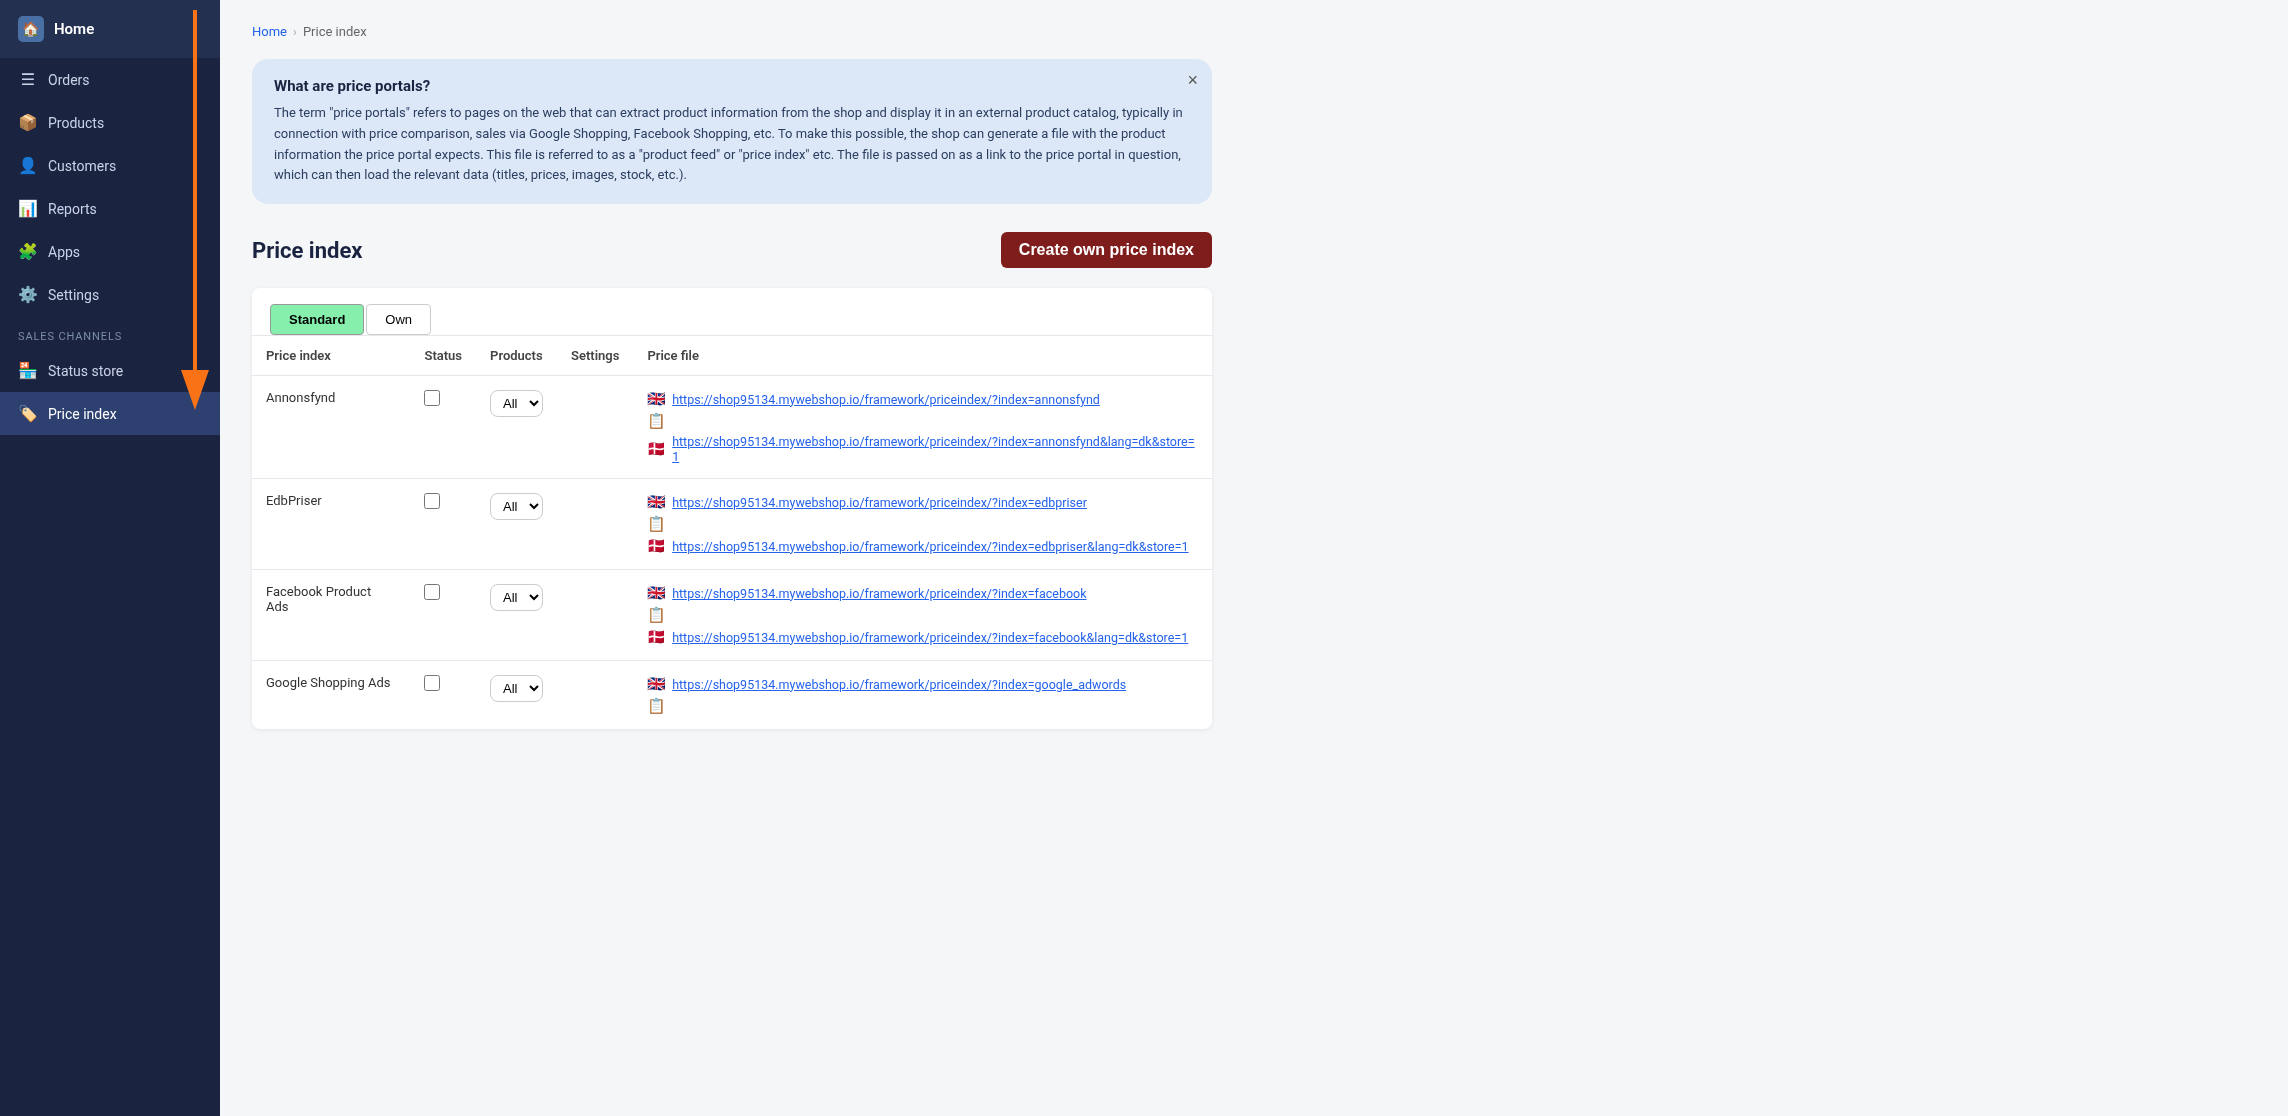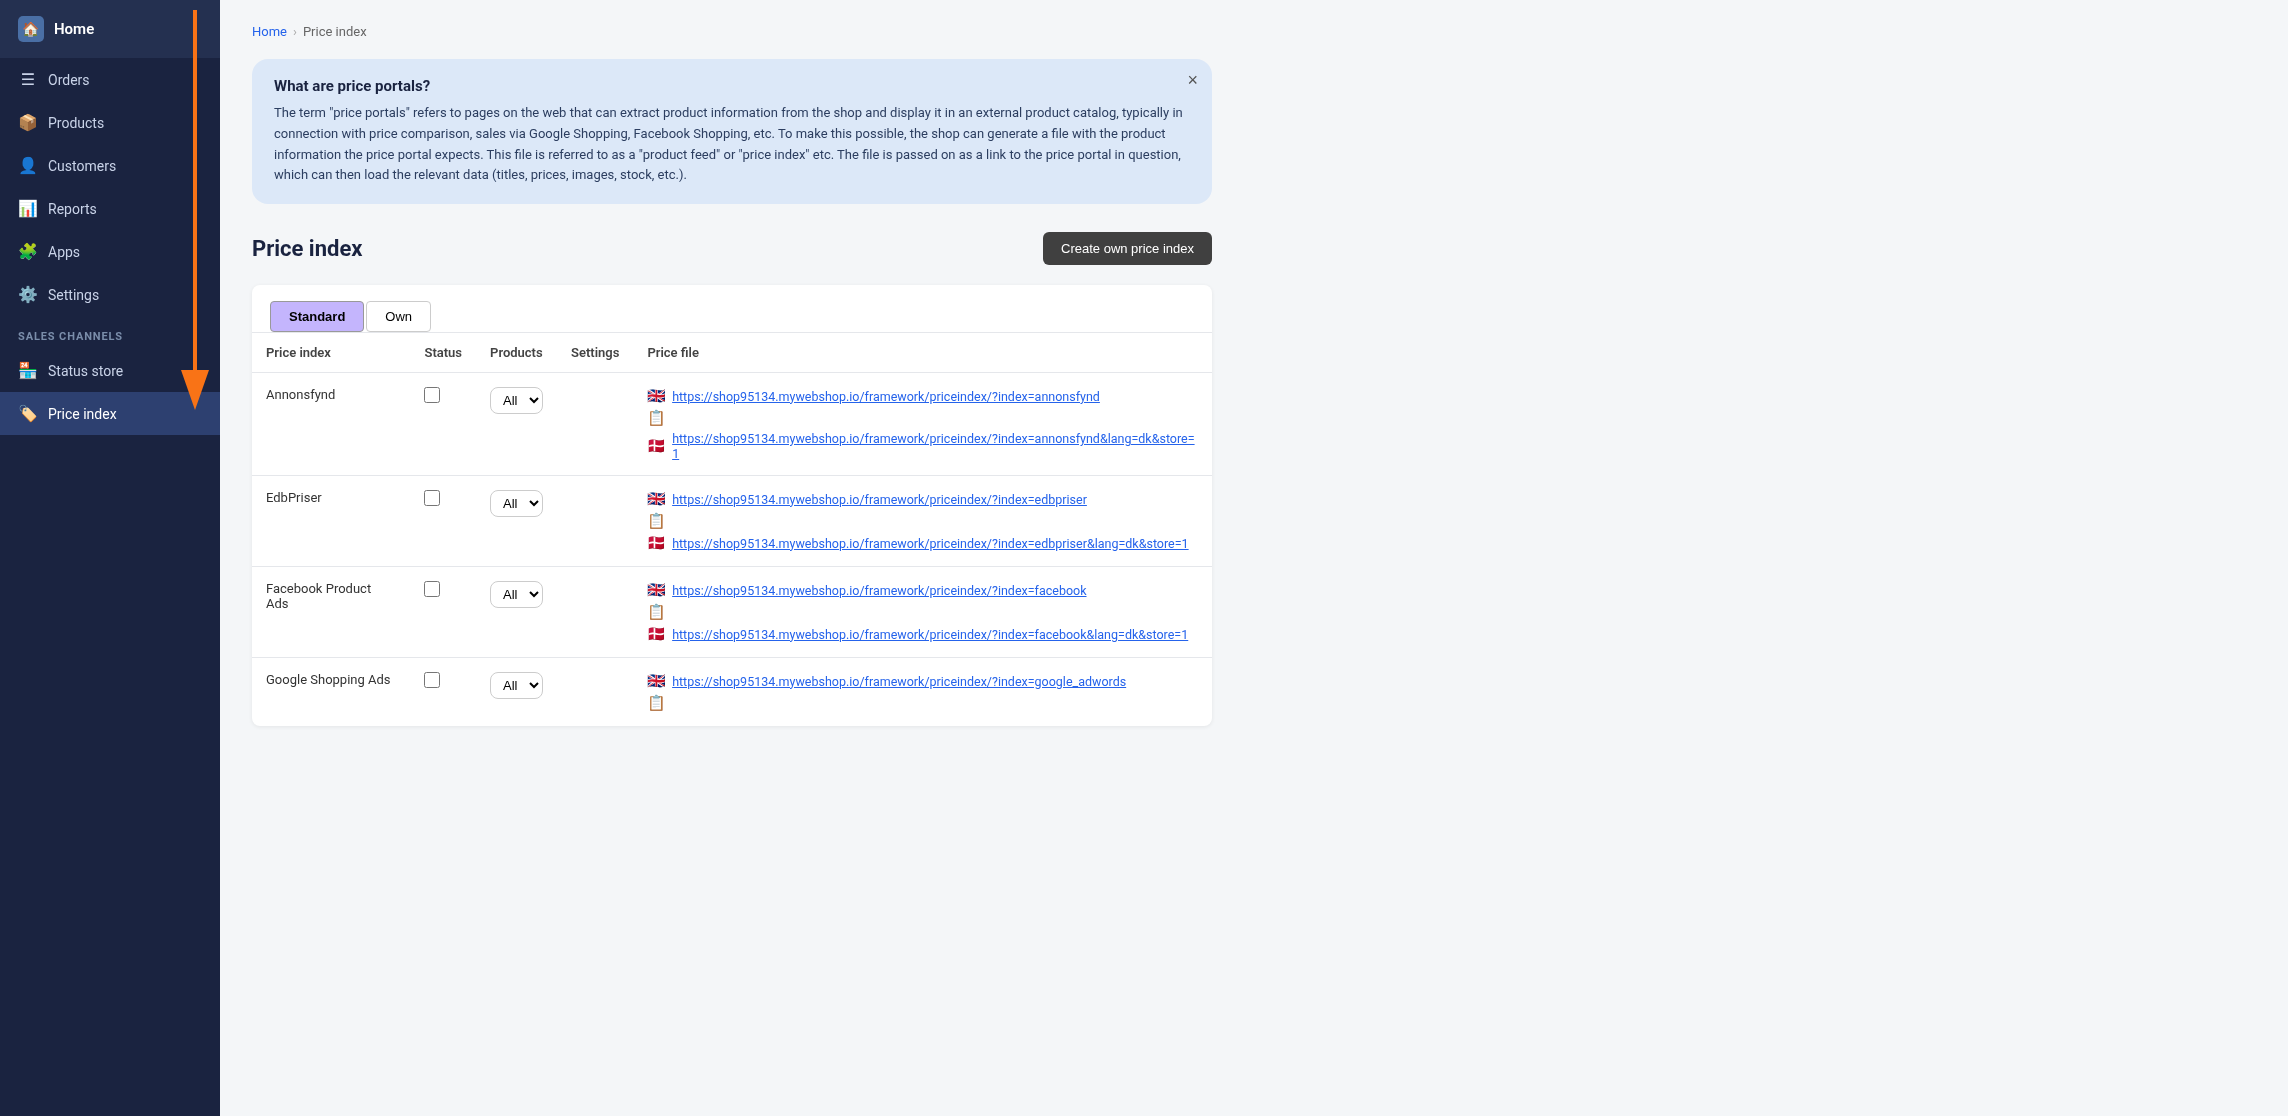--- a/index.html
+++ b/index.html
@@ -42,21 +42,21 @@
       font-size: 14px;
       color: #c9d3e8;
       cursor: pointer;
       border-radius: 0;
       transition: background 0.15s;
     }
     .sidebar-nav-item .nav-icon { font-size: 16px; width: 20px; text-align: center; }
     .sidebar-section-label {
       padding: 14px 18px 6px 18px;
       font-size: 11px;
-      font-weight: 700;
+      font-weight: 400;
       color: #7a8daa;
       letter-spacing: 0.08em;
       text-transform: uppercase;
     }
     .sidebar-nav-item.active {
       background: #2d4070;
       color: #fff;
     }
     
 
@@ -119,46 +119,46 @@
       justify-content: space-between;
       margin-bottom: 20px;
       max-width: 960px;
     }
     .page-title {
       font-size: 22px;
       font-weight: 700;
       color: #1a2340;
     }
     .btn-primary {
-      background: #404040;
+      background: #7f1d1d;
       color: #fff;
       border: none;
       border-radius: 6px;
       padding: 9px 18px;
-      font-size: 13px;
-      font-weight: 400;
+      font-size: 16px;
+      font-weight: 700;
       cursor: pointer;
     }
 
     
     .tabs {
       display: flex;
       gap: 2px;
       margin-bottom: 0;
     }
     .tab-btn {
       padding: 7px 18px;
       font-size: 13px;
       border: 1px solid #ccc;
       background: #fff;
       cursor: pointer;
       border-radius: 4px;
     }
     .tab-btn.active-tab {
-      background: #c4b5fd;
+      background: #86efac;
       border-color: #999;
       font-weight: 600;
     }
 
     
     .price-index-table-wrap {
       background: #fff;
       border-radius: 8px;
       box-shadow: 0 1px 4px rgba(0,0,0,0.07);
       max-width: 960px;

